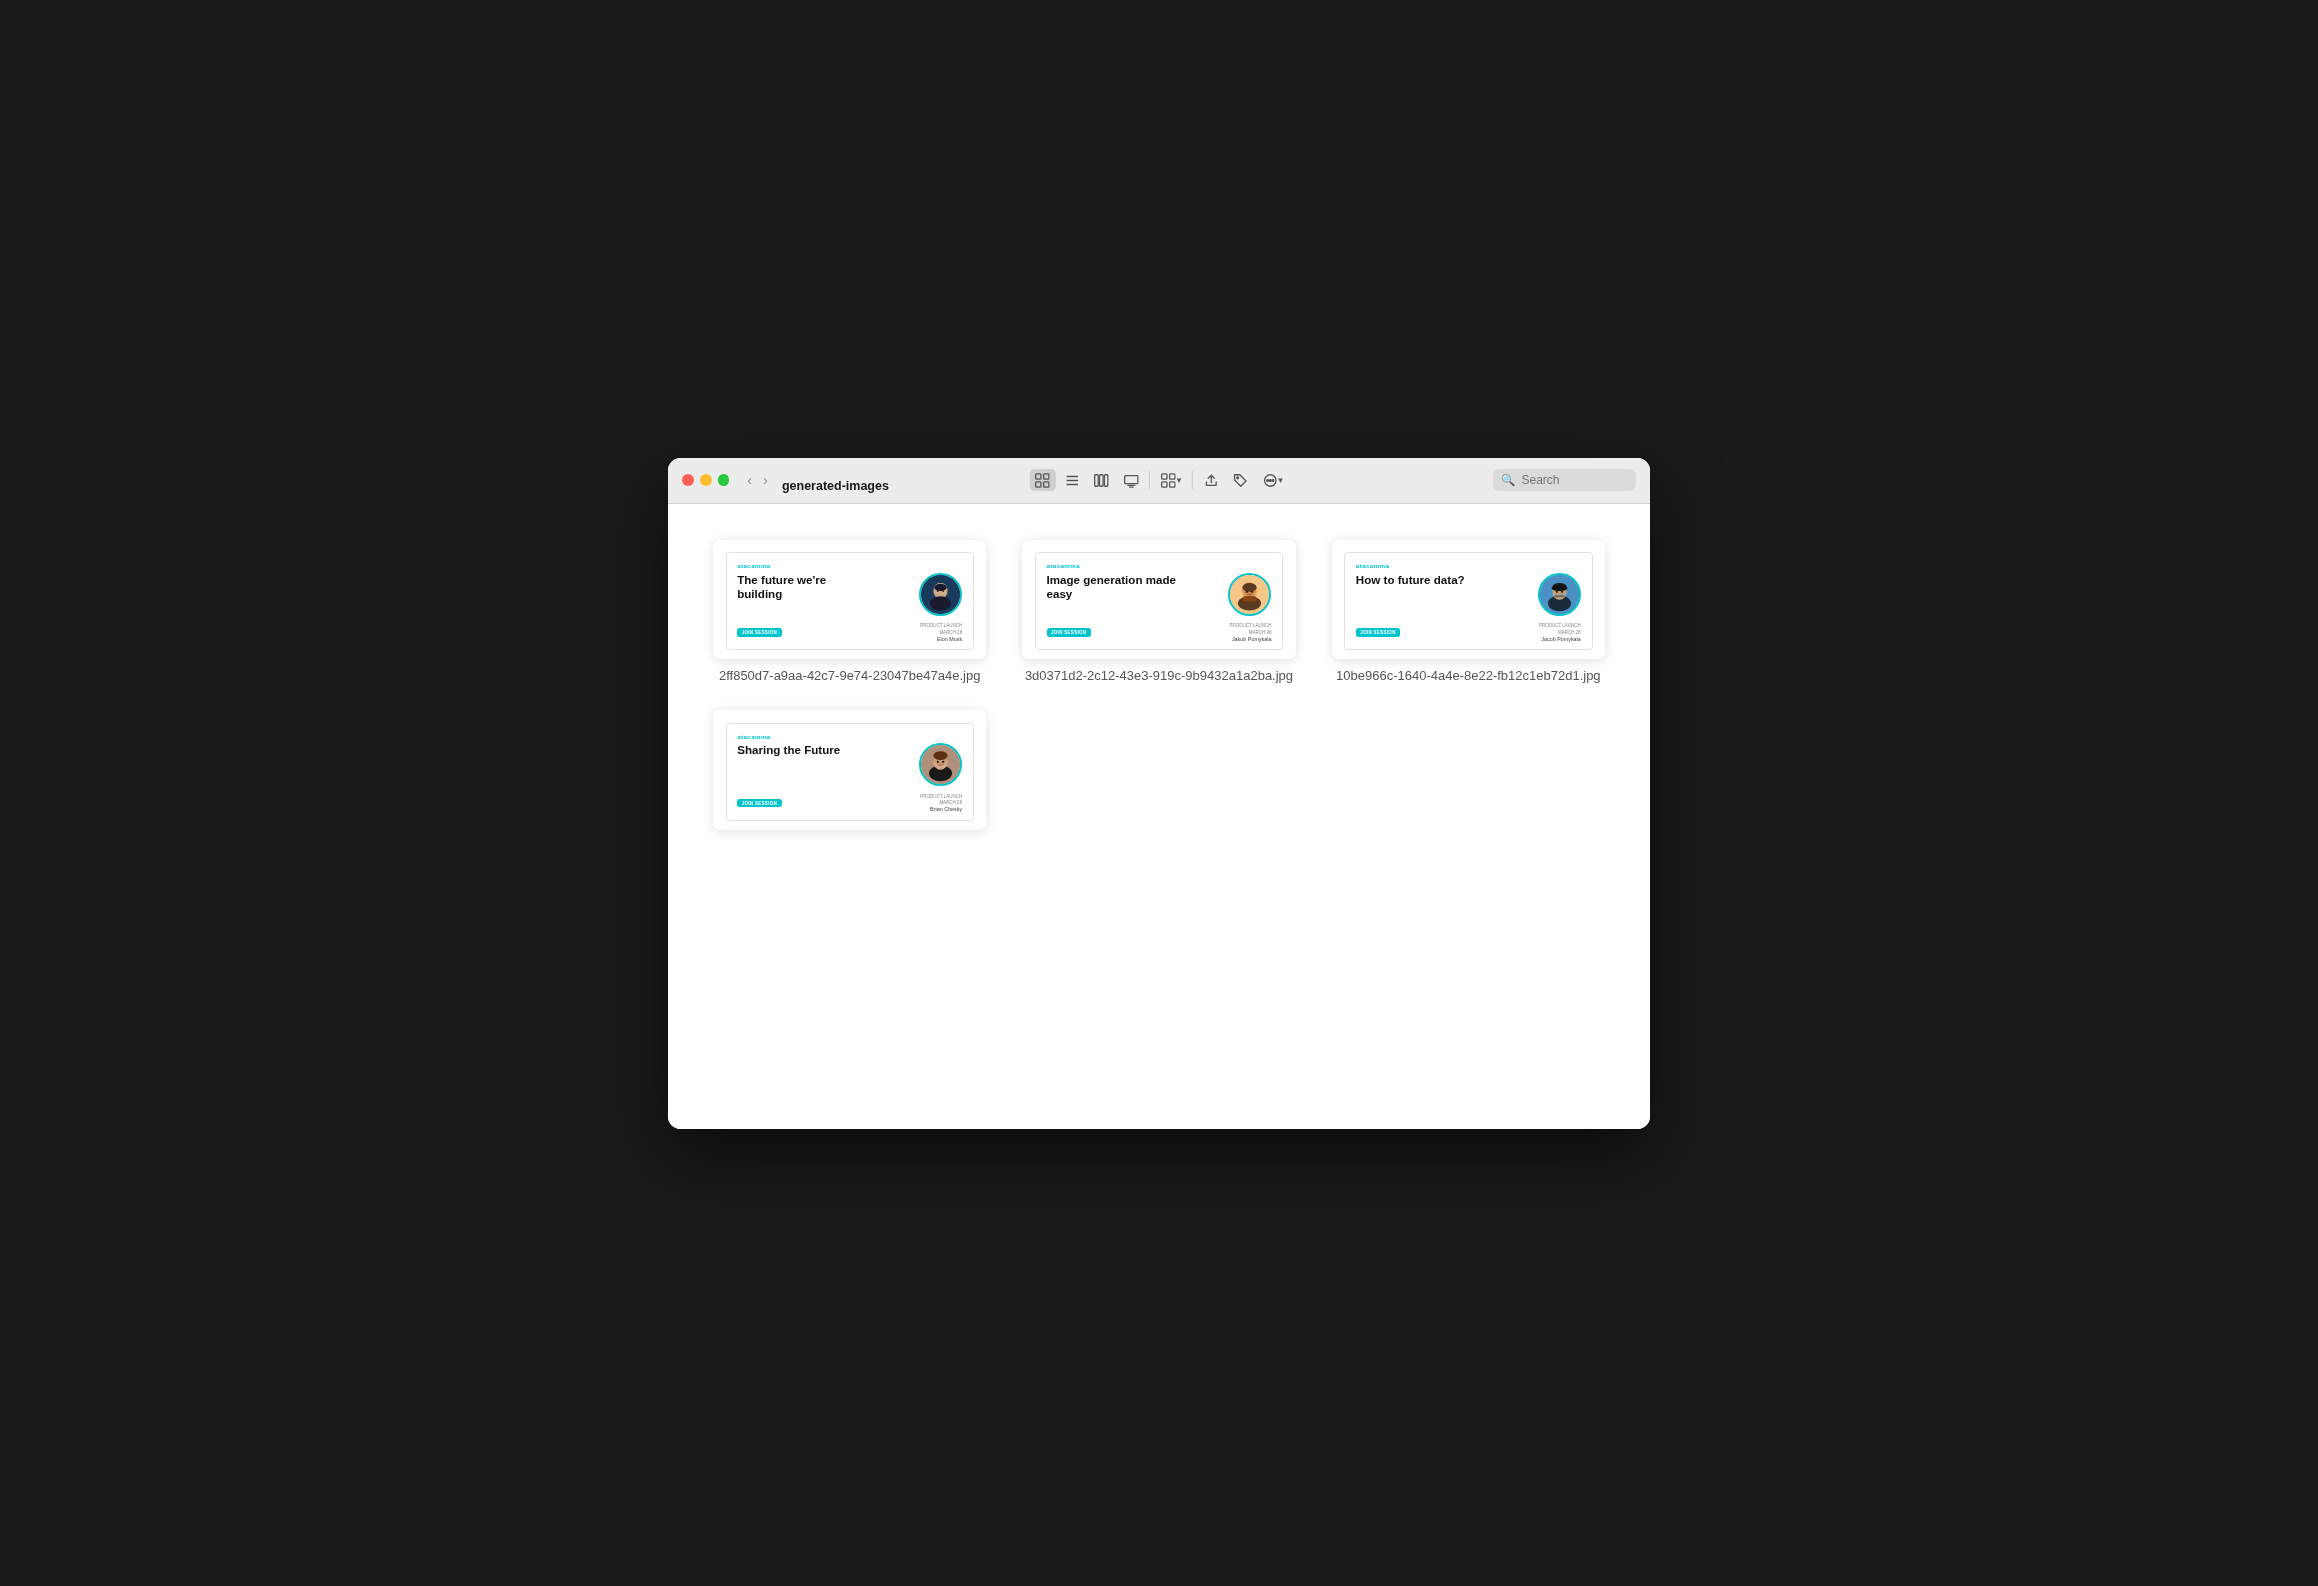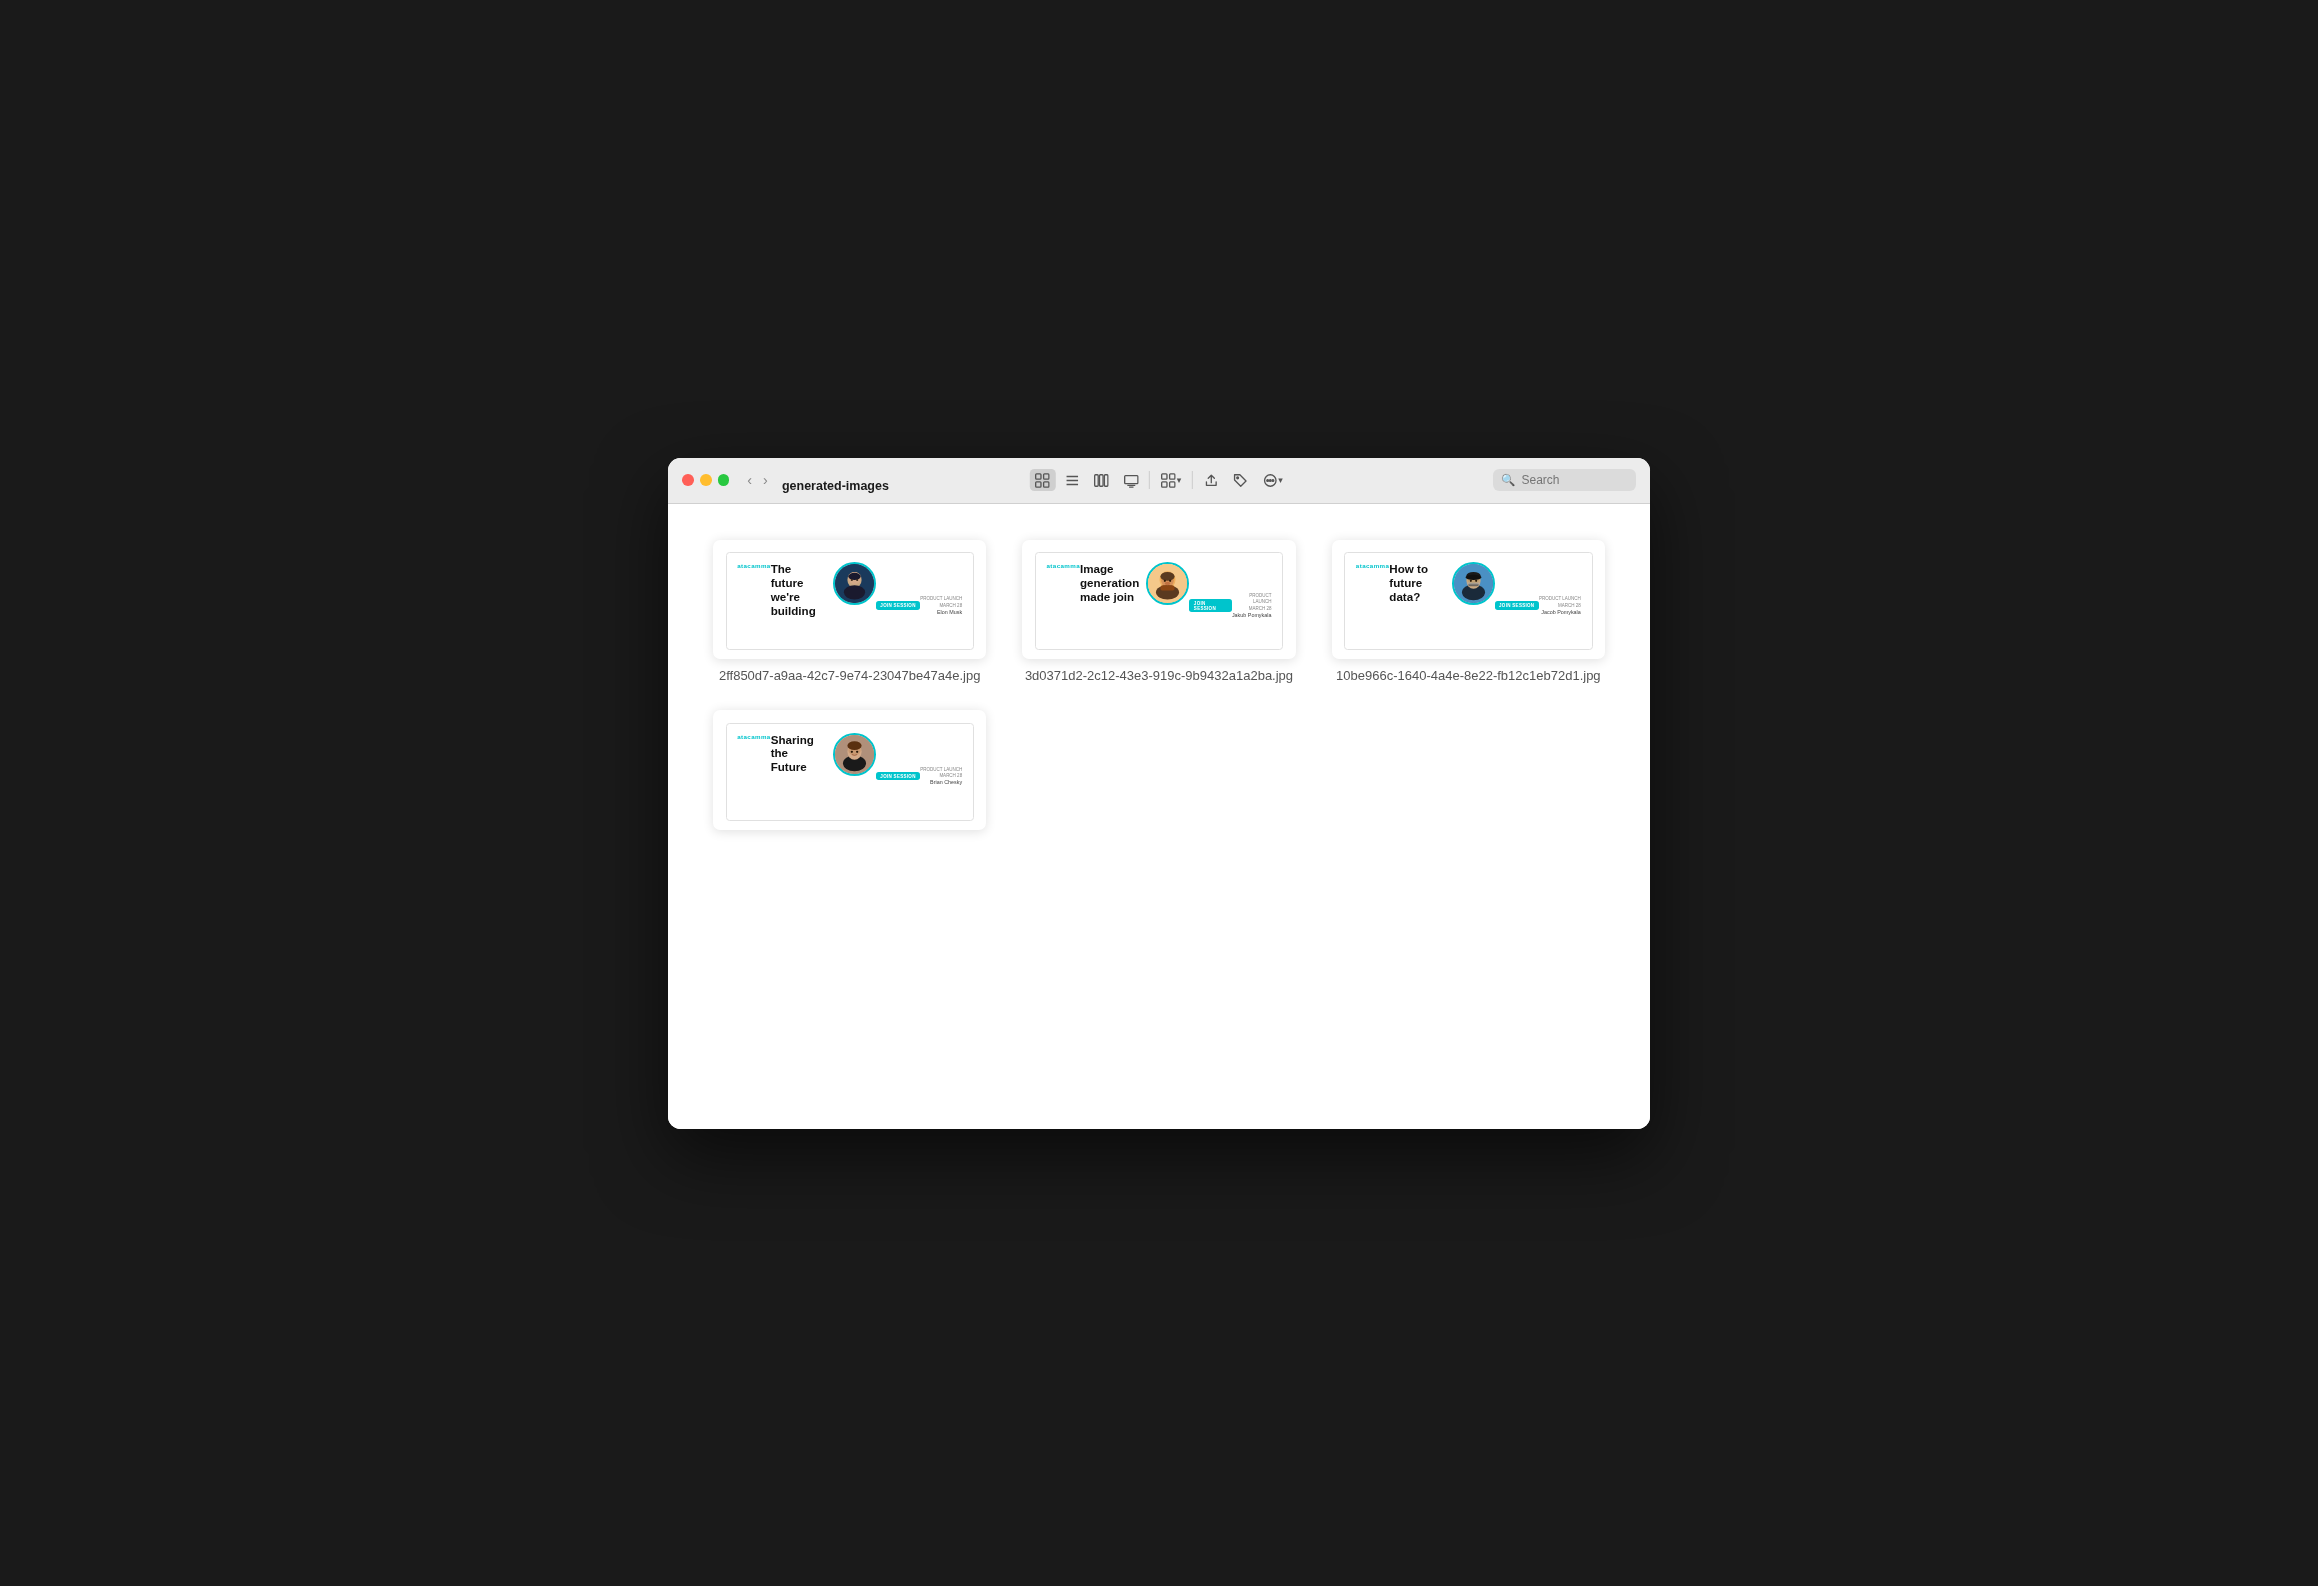--- a/index.html
+++ b/index.html
@@ -139,21 +139,21 @@
       box-shadow: 0 1.8px 10.7px rgba(0,0,0,0.12);
       overflow: hidden;
       padding: 12.5px 12.5px 9px 12.5px;
       transition: box-shadow 0.2s;
     }
     .card-inner {
       border: 1.3px solid #e0e0e0;
       border-radius: 3.6px;
       padding: 9px 10.7px 7.1px 10.7px;
       display: flex;
-      flex-direction: row;
+      flex-direction: column;
       min-height: 98px;
       position: relative;
     }
     .card-brand {
       font-size: 6.2px;
       color: #00c4cc;
       font-weight: 600;
       letter-spacing: 0.4px;
       margin-bottom: 3.6px;
       text-transform: lowercase;
@@ -396,21 +396,21 @@
           </div>
         </div>
         <div class="file-name">2ff850d7-a9aa-42c7-9e74-23047be47a4e.jpg</div>
       </div>
 
       <div class="file-item">
         <div class="card-wrapper">
           <div class="card-inner">
             <div class="card-brand">atacamma</div>
             <div class="card-content-row">
-              <div class="card-title">Image generation made join</div>
+              <div class="card-title">Image generation made easy</div>
               <div class="card-avatar-circle">
                 <div class="avatar-jakub">
                   <svg width="39" height="39" viewBox="0 0 44 44">
                     <circle cx="22" cy="22" r="22" fill="#f5c88a"></circle>
                     <ellipse cx="22" cy="18" rx="9" ry="10" fill="#f0b060"></ellipse>
                     <ellipse cx="22" cy="16" rx="8" ry="7" fill="#e8a040"></ellipse>
                     <ellipse cx="22" cy="19" rx="7" ry="8" fill="#d4905a"></ellipse>
                     <ellipse cx="22" cy="14" rx="8" ry="5" fill="#5a3a20"></ellipse>
                     <ellipse cx="22" cy="32" rx="13" ry="8" fill="#5a3a20"></ellipse>
                     <rect x="14" y="24" width="16" height="6" rx="3" fill="#8B4513"></rect>

